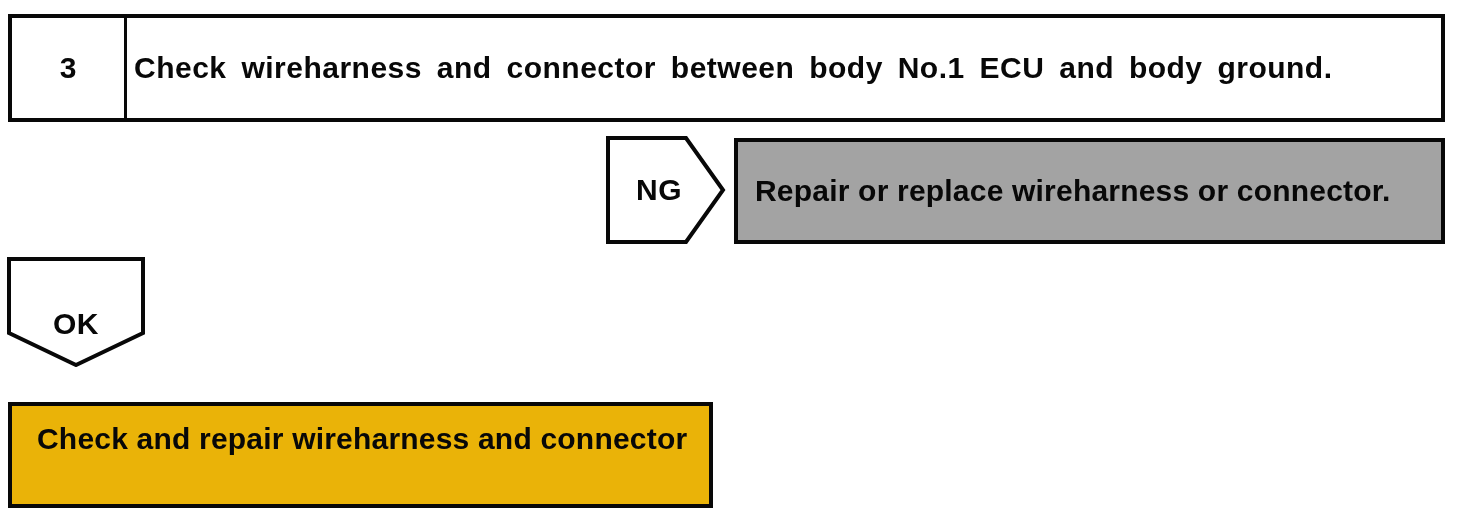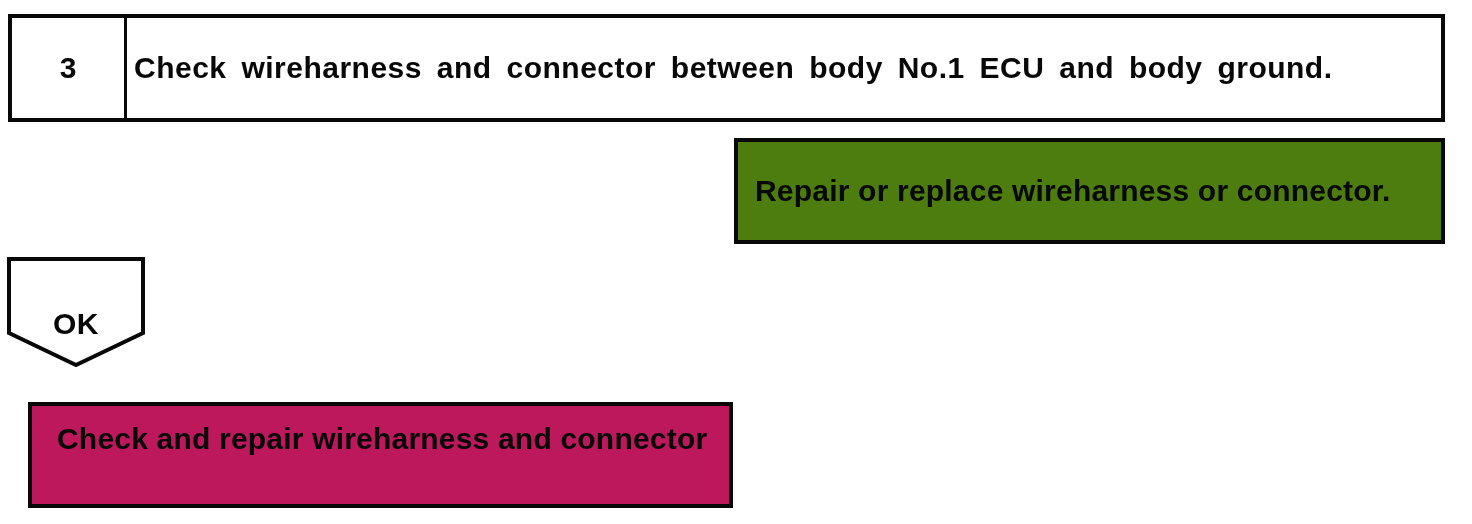--- a/index.html
+++ b/index.html
@@ -83,21 +83,21 @@
     top: 138px;
     width: 711px;
     height: 106px;
     border: 4px solid #080808;
     box-sizing: border-box;
     display: flex;
     align-items: center;
     padding-left: 17px;
     font-size: 30px;
     letter-spacing: 0.2px;
-    background: #4d7c0f;
+    background: #a3a3a3;
     white-space: nowrap;
   }
 
   
   .ok-pentagon {
     position: absolute;
     left: 7px;
     top: 257px;
     width: 138px;
     height: 110px;
@@ -122,37 +122,42 @@
     left: 8px;
     top: 402px;
     width: 705px;
     height: 106px;
     border: 4px solid #080808;
     box-sizing: border-box;
     padding: 17px 0 0 25px;
     font-size: 30px;
     line-height: 32px;
     letter-spacing: 0.2px;
-    background: #be185d;
+    background: #eab308;
     white-space: nowrap;
-    margin-left: 20px;
   }
 </style>
 </head>
 <body>
 
 <div class="page">
 
   <div class="step-box">
     <div class="step-number-cell">
       <span>3</span>
     </div>
     <div class="step-text-cell">Check wireharness and connector between body No.1 ECU and body ground.</div>
   </div>
 
+  <div class="ng-pentagon">
+    <svg width="121" height="108" viewBox="0 0 121 108">
+      <polygon points="2,2 80,2 117,54 80,106 2,106" fill="#ffffff" stroke="#080808" stroke-width="4" stroke-linejoin="miter"></polygon>
+    </svg>
+    <span class="ng-label">NG</span>
+  </div>
 
   <div class="ng-action-box">
     <span>Repair or replace wireharness or connector.</span>
   </div>
 
   <div class="ok-pentagon">
     <svg width="138" height="110" viewBox="0 0 138 110">
       <polygon points="2,2 136,2 136,76 69,108 2,76" fill="#ffffff" stroke="#080808" stroke-width="4" stroke-linejoin="miter"></polygon>
     </svg>
     <span class="ok-label">OK</span>

